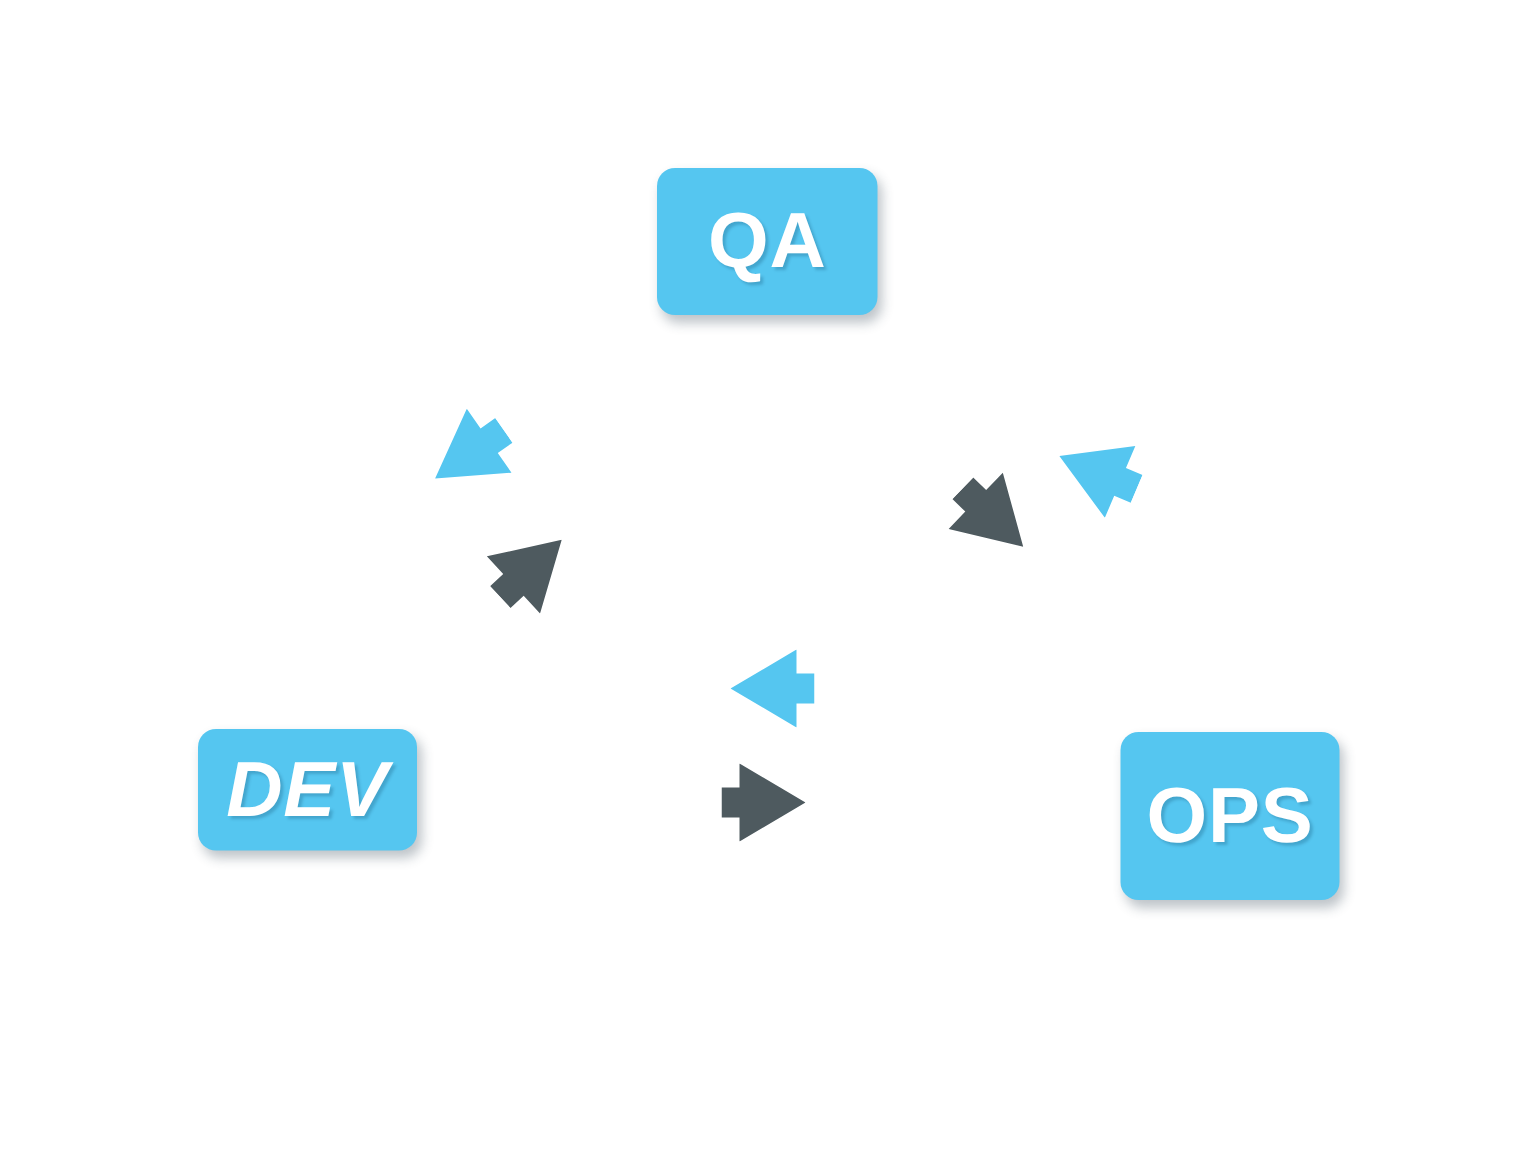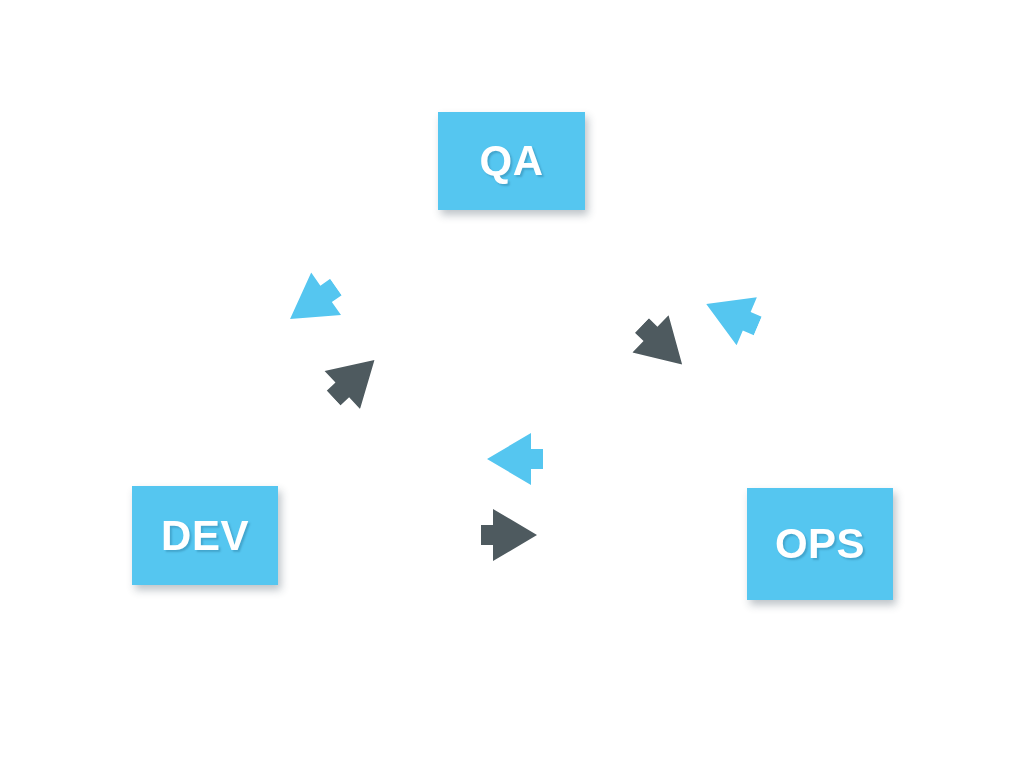--- a/index.html
+++ b/index.html
@@ -13,33 +13,33 @@
   }
   .slide {
     position: relative;
     width: 1024px;
     height: 768px;
     background: #ffffff;
   }
   .node {
     position: absolute;
     background: #55C6F0;
-    border-radius: 0;
+    border-radius: 12px;
     box-shadow: 3px 5px 8px rgba(40, 60, 75, 0.30);
     display: flex;
     align-items: center;
     justify-content: center;
     color: #ffffff;
     font-weight: bold;
-    font-size: 42px;
+    font-size: 52px;
     letter-spacing: 0.5px;
     text-shadow: 2px 2px 2px rgba(0, 50, 80, 0.22);
   }
   #node-qa  { left: 438px; top: 112px; width: 147px; height: 98px; }
-  #node-dev { left: 132px; top: 486px; width: 146px; height: 99px; }
+  #node-dev { left: 132px; top: 486px; width: 146px; height: 81px; font-style: italic; }
   #node-ops { left: 747px; top: 488px; width: 146px; height: 112px; }
 
   .arrow {
     position: absolute;
     width: 56px;
     height: 52px;
     transform-origin: 50% 50%;
   }
   
   #arrow-qa-to-dev { left: 285px; top: 277px; transform: rotate(145deg); }

